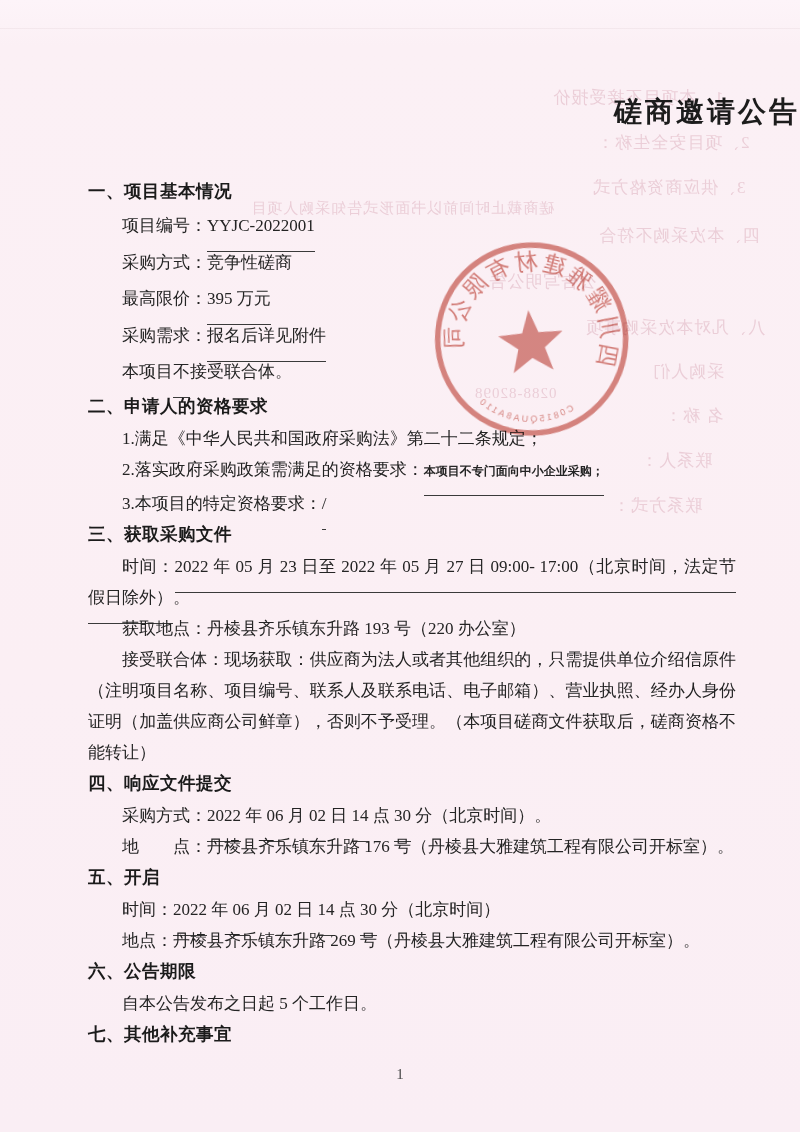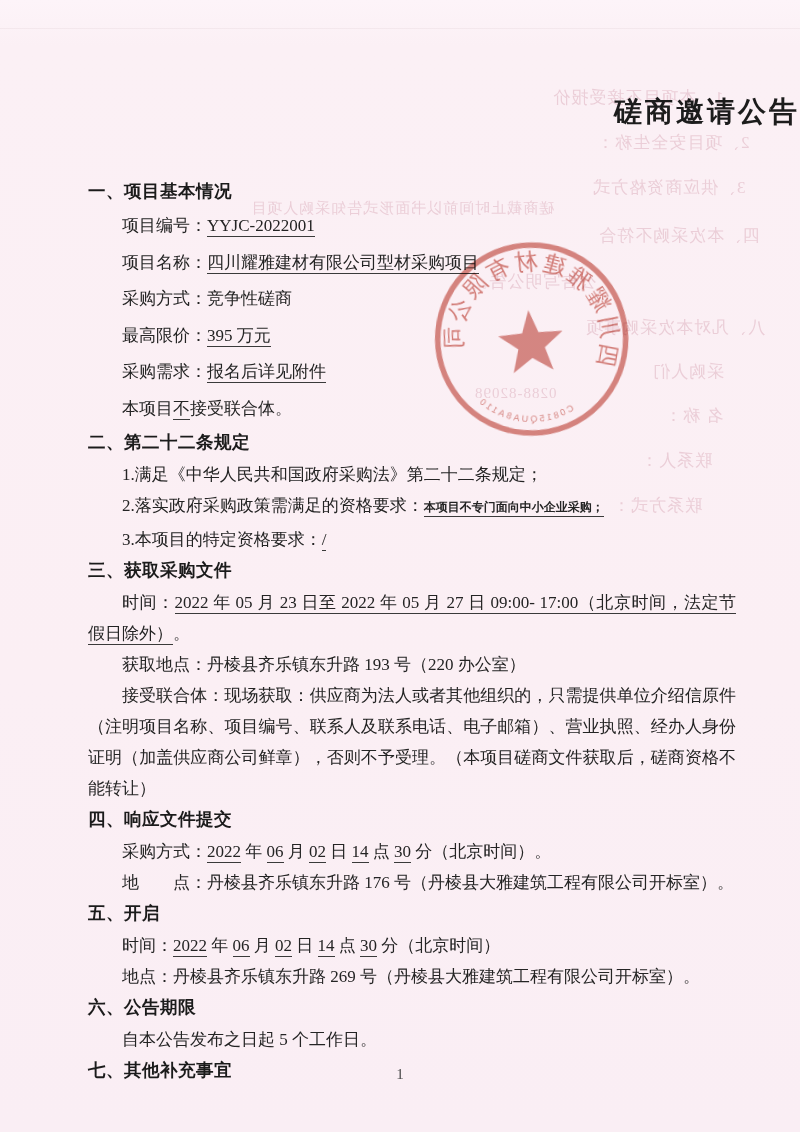--- a/index.html
+++ b/index.html
@@ -51,21 +51,21 @@
   .para {
     margin: 0;
     font-size: 17px;
     line-height: 31px;
     text-indent: 2em;
     text-align: justify;
     color: #242424;
   }
   .para.sec1 { line-height: 36.5px; }
 
-  .u { border-bottom: 1.2px solid #3a3a3a; padding-bottom: 1px; }
+  .u { border-bottom: 1.2px solid #3a3a3a; padding-bottom: 16px; }
   .b { font-weight: bold; font-family: Liberation Mono, monospace; font-size: 12px; }
 
   .page-number {
     position: absolute; z-index: 2;
     left: 0; top: 1066px; width: 100%;
     text-align: center;
     font-size: 15px; color: #4a4a4a;
   }
 
   
@@ -109,26 +109,25 @@
       <div class="ghost-line" style="left: 664px; top: 404px; font-size: 17px;">名 称：</div>
       <div class="ghost-line" style="left: 640px; top: 449px; font-size: 17px;">联系人：</div>
       <div class="ghost-line" style="left: 612px; top: 494px; font-size: 17px;">联系方式：</div>
     </div>
 
   <h1 class="title">磋商邀请公告</h1>
 
   <main class="content" id="sections">
       <div class="sec-heading">一、项目基本情况</div>
       <p class="para sec1"><span>项目编号：</span><span class="u">YYJC-2022001</span></p>
-      <p class="para sec1"><span>项目名称：</span><span class="u">四川耀雅建材有限公司型材采购项目</span></p>
       <p class="para sec1"><span>采购方式：竞争性磋商</span></p>
       <p class="para sec1"><span>最高限价：</span><span class="u">395 万元</span></p>
       <p class="para sec1"><span>采购需求：</span><span class="u">报名后详见附件</span></p>
       <p class="para sec1"><span>本项目</span><span class="u">不</span><span>接受联合体。</span></p>
-      <div class="sec-heading">二、第二十二条规定</div>
+      <div class="sec-heading">二、申请人的资格要求</div>
       <p class="para"><span>1.满足《中华人民共和国政府采购法》第二十二条规定；</span></p>
       <p class="para"><span>2.落实政府采购政策需满足的资格要求：</span><span class="u b">本项目不专门面向中小企业采购；</span></p>
       <p class="para"><span>3.本项目的特定资格要求：</span><span class="u">/</span></p>
       <div class="sec-heading">三、获取采购文件</div>
       <p class="para"><span>时间：</span><span class="u">2022 年 05 月 23 日至 2022 年 05 月 27 日 09:00- 17:00（北京时间，法定节假日除外）</span><span>。</span></p>
       <p class="para"><span>获取地点：丹棱县齐乐镇东升路 193 号（220 办公室）</span></p>
       <p class="para"><span>接受联合体：现场获取：供应商为法人或者其他组织的，只需提供单位介绍信原件（注明项目名称、项目编号、联系人及联系电话、电子邮箱）、营业执照、经办人身份证明（加盖供应商公司鲜章），否则不予受理。（本项目磋商文件获取后，磋商资格不能转让）</span></p>
       <div class="sec-heading">四、响应文件提交</div>
       <p class="para"><span>采购方式：</span><span class="u">2022</span><span> 年 </span><span class="u">06</span><span> 月 </span><span class="u">02</span><span> 日 </span><span class="u">14</span><span> 点 </span><span class="u">30</span><span> 分（北京时间）。</span></p>
       <p class="para"><span>地　　点：丹棱县齐乐镇东升路 176 号（丹棱县大雅建筑工程有限公司开标室）。</span></p>

